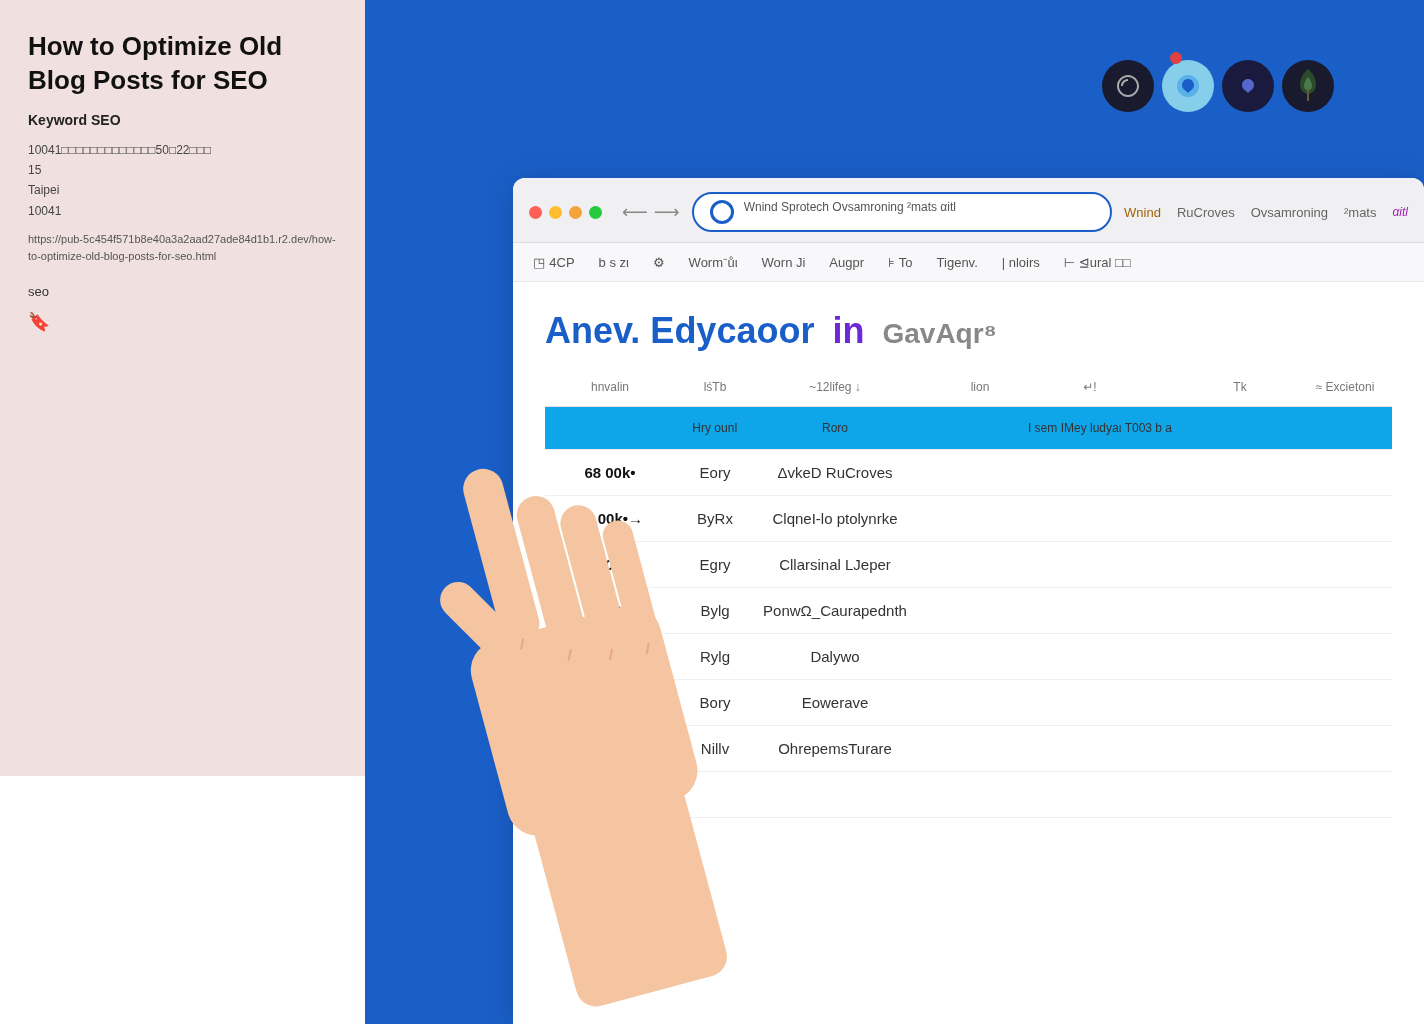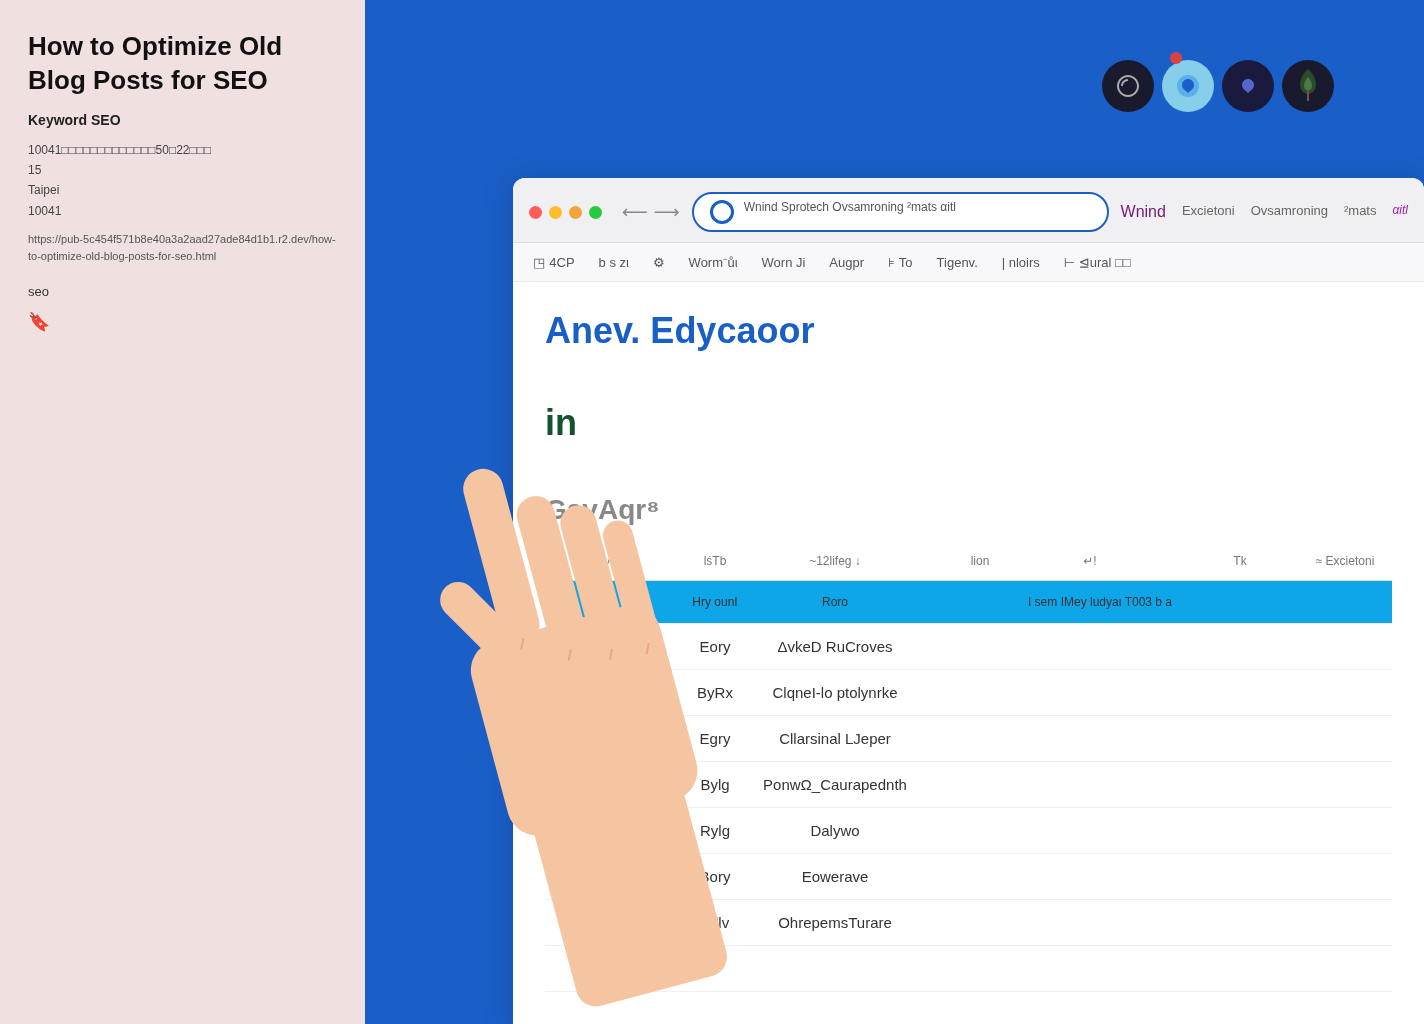--- a/index.html
+++ b/index.html
@@ -8,21 +8,21 @@
       height: 1024px;
       overflow: hidden;
       font-family: -apple-system, BlinkMacSystemFont, 'Segoe UI', sans-serif;
       display: flex;
     }
 
     
     .sidebar {
       width: 365px;
       min-width: 365px;
-      height: 1024px;
+      height: 776px;
       background: #f0e0e0;
       padding: 30px 28px;
       display: flex;
       flex-direction: column;
       gap: 8px;
     }
 
     .sidebar-title {
       font-size: 26px;
       font-weight: 700;
@@ -210,29 +210,28 @@
     }
 
     .page-title {
       font-size: 36px;
       font-weight: 700;
       color: #1a1a1a;
       margin-bottom: 16px;
       display: flex;
       align-items: baseline;
       gap: 4px;
-      flex-direction: column;
     }
 
     .page-title-blue {
       color: #1a5fc8;
     }
 
     .page-title-dark {
-      color: #14532d;
+      color: #6d28d9;
     }
 
     
     .table-container {
       width: 100%;
       overflow: hidden;
       text-align: center;
     }
 
     .table-header {
@@ -344,22 +343,22 @@
       </div>
       <div class="browser-nav">
         <span style="cursor:pointer; font-size:18px;">⟵</span>
         <span style="cursor:pointer; font-size:18px;">⟶</span>
       </div>
       <div class="browser-url-bar">
         <div class="url-circle"></div>
         <span class="url-text">Wnind Sprotech Ovsamroning ²mats αitl</span>
       </div>
       <div class="browser-actions">
-        <span style="font-size:16px; color:#701a75;">Wnind</span>
-        <span style="font-size:13px; color:#666;">Excietoni</span>
+        <span style="font-size:13px; color:#a16207;">Wnind</span>
+        <span style="font-size:13px; color:#666;">RuCroves</span>
         <span style="font-size:13px; color:#666;">Ovsamroning</span>
         <span style="font-size:13px; color:#666;">²mats</span>
         <span style="font-size:12px; color:#a21caf;font-style:italic;">αitl</span>
       </div>
     </div>
 
     <div class="browser-toolbar">
       <div class="toolbar-item">
         <span>◳</span>
         <span>4CP</span>

